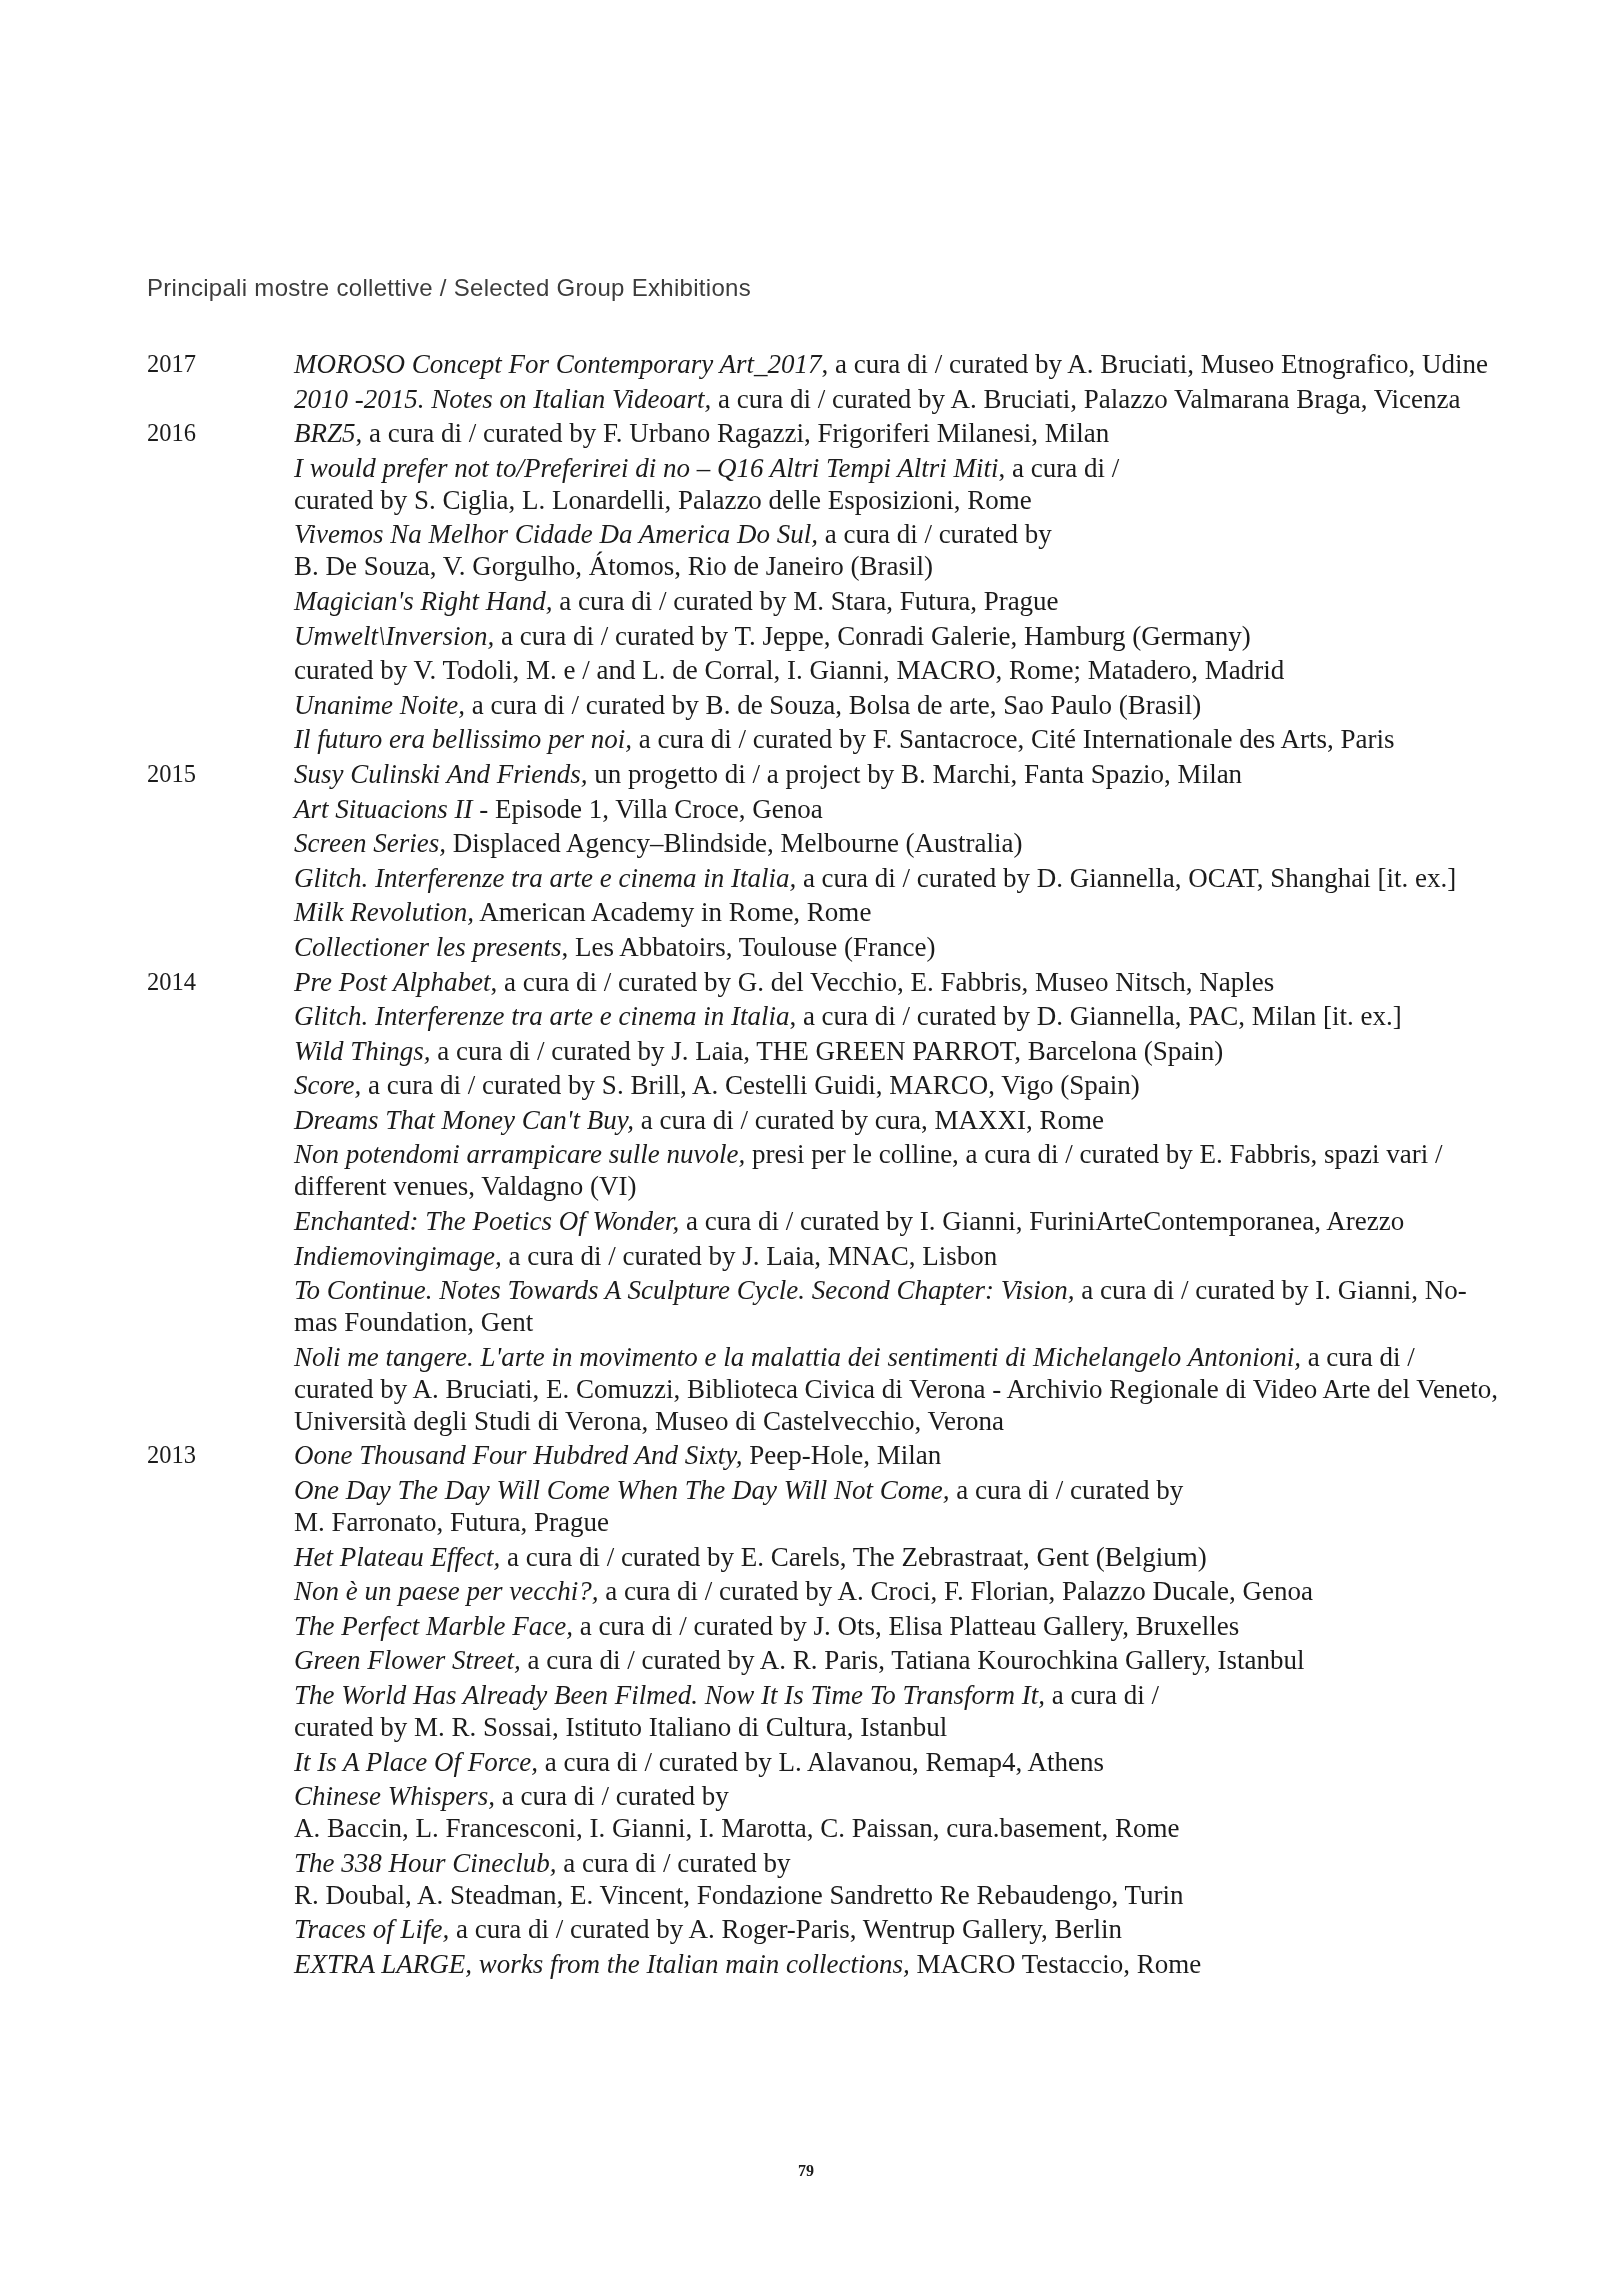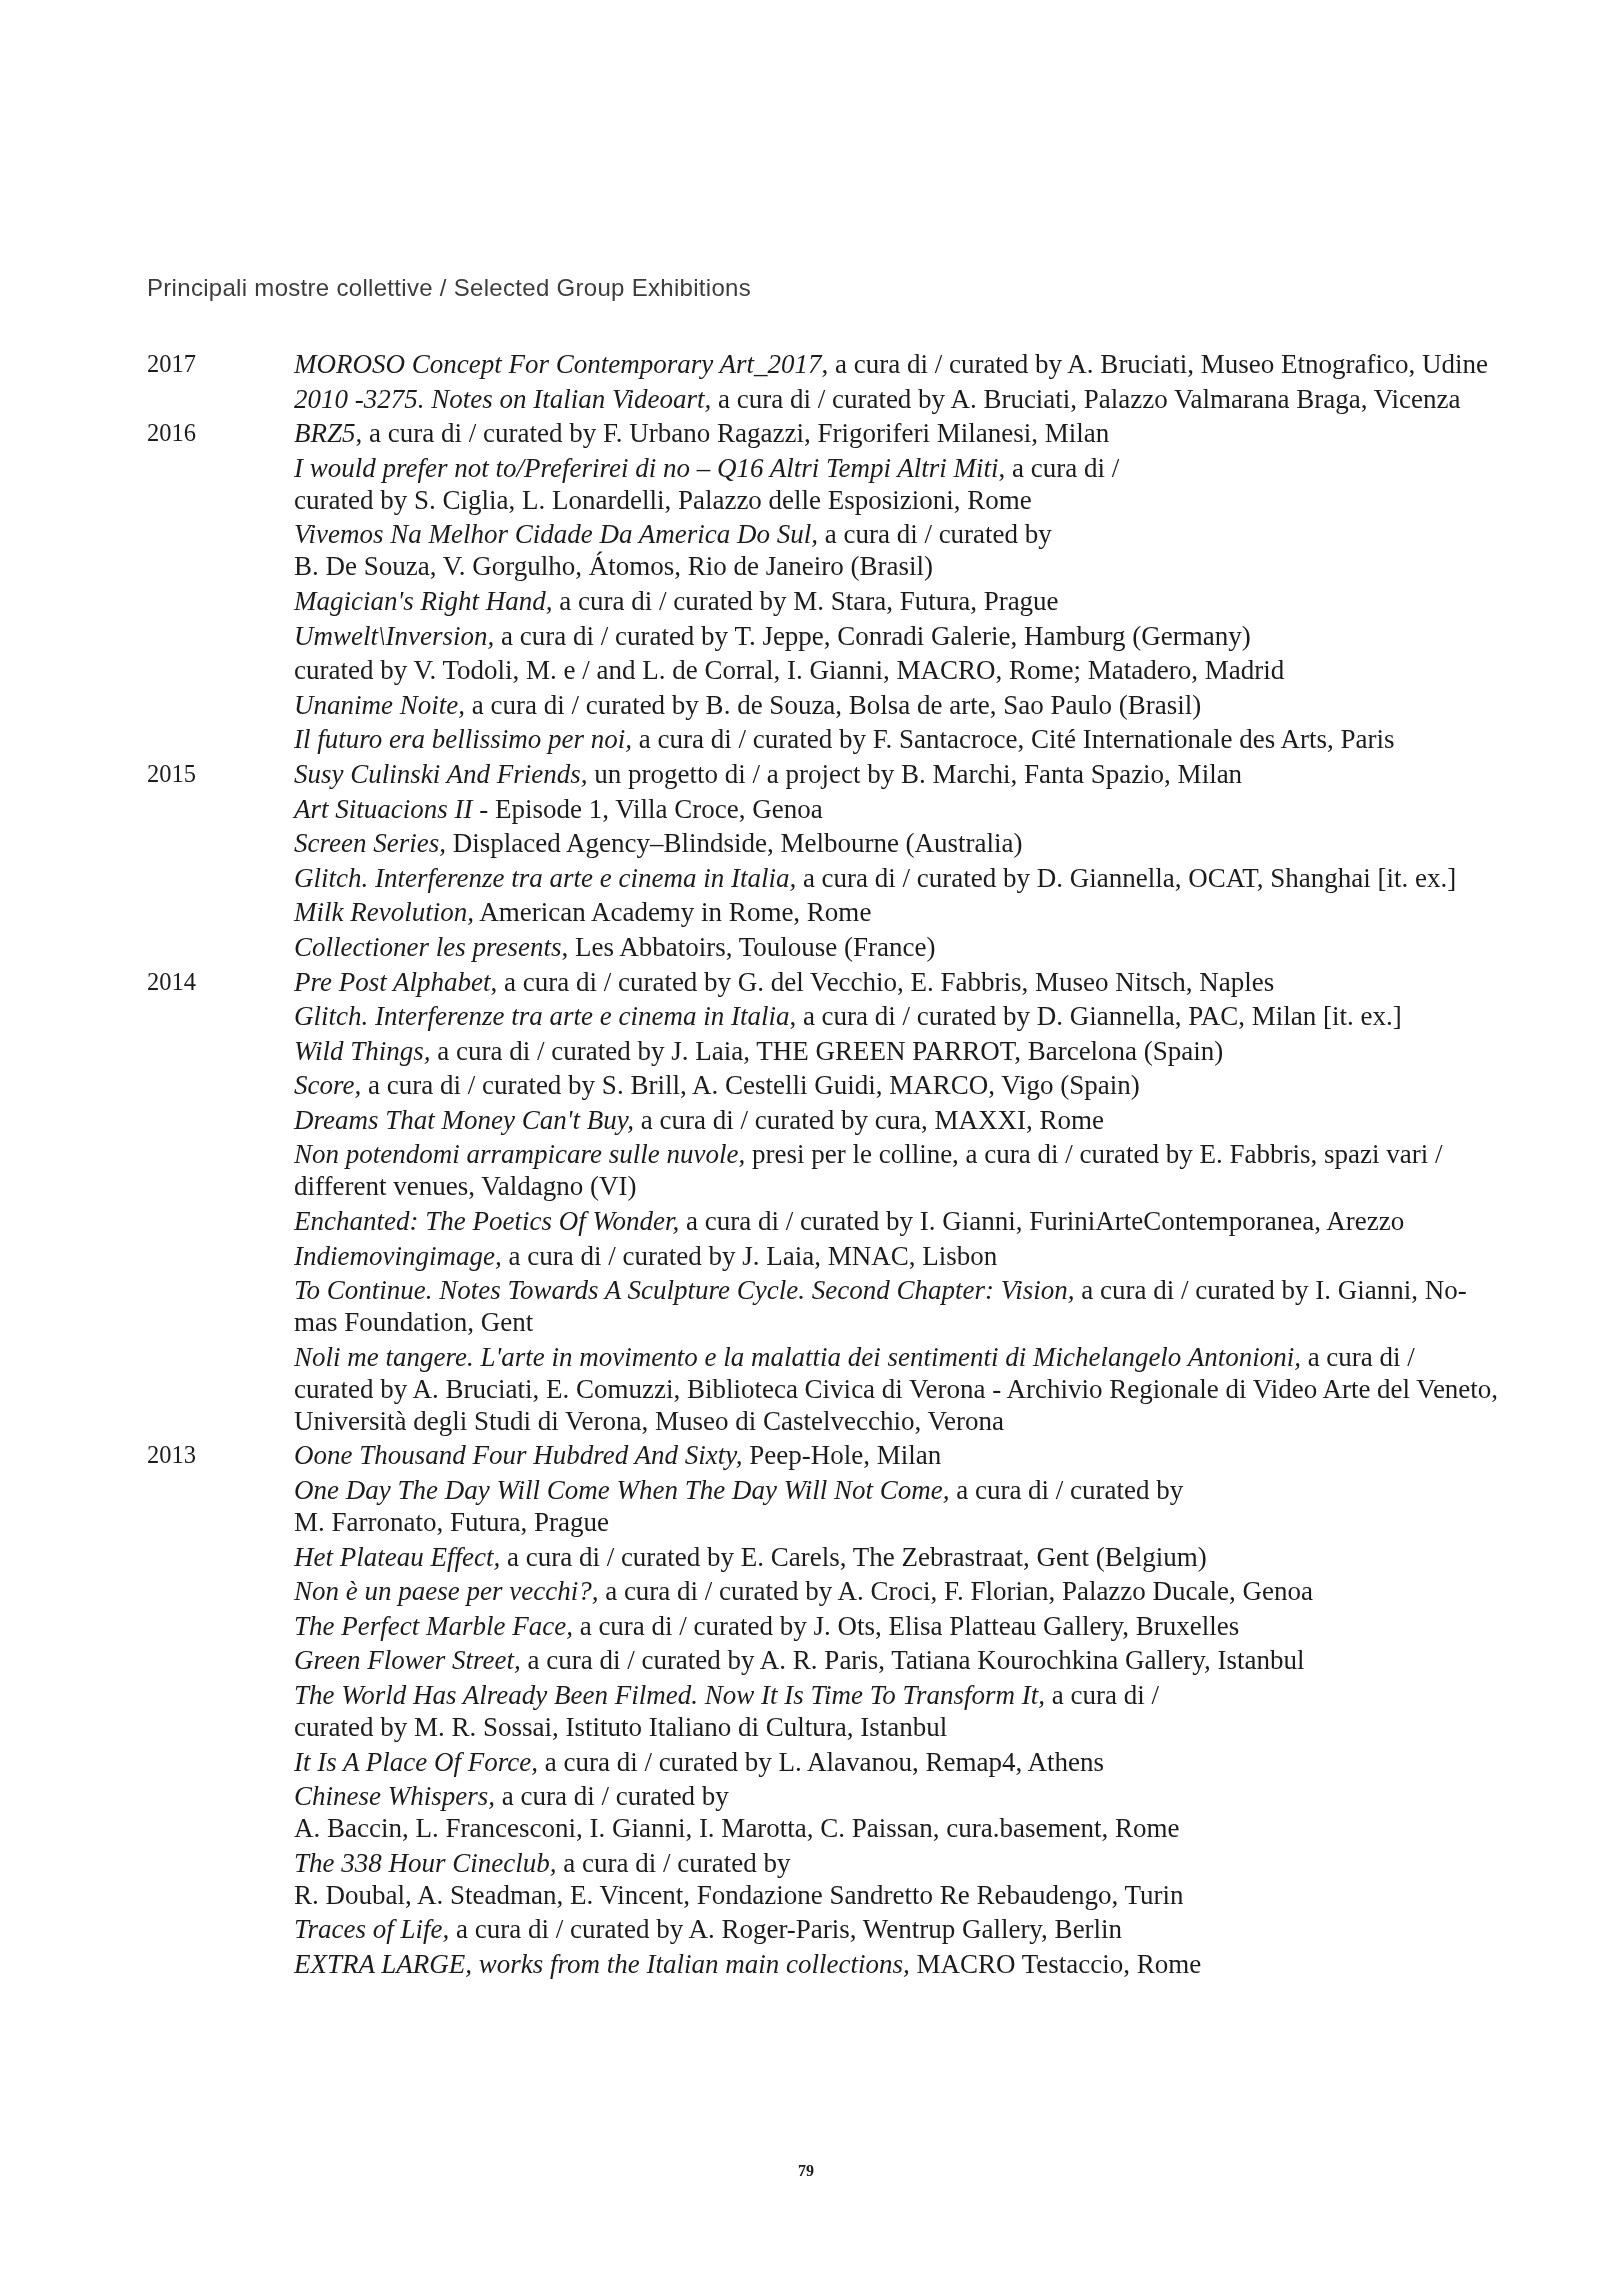--- a/index.html
+++ b/index.html
@@ -78,21 +78,21 @@
   <div class="content">
       <div class="row">
         <div class="year">2017</div>
         <div class="entry">
           <div class="line"><span class="it">MOROSO Concept For Contemporary Art_2017</span><span>, a cura di / curated by A. Bruciati, Museo Etnografico, Udine</span></div>
         </div>
       </div>
       <div class="row">
         <div class="year"></div>
         <div class="entry">
-          <div class="line"><span class="it">2010 -3275. Notes on Italian Videoart,</span><span> a cura di / curated by A. Bruciati, Palazzo Valmarana Braga, Vicenza</span></div>
+          <div class="line"><span class="it">2010 -2015. Notes on Italian Videoart,</span><span> a cura di / curated by A. Bruciati, Palazzo Valmarana Braga, Vicenza</span></div>
         </div>
       </div>
       <div class="row">
         <div class="year">2016</div>
         <div class="entry">
           <div class="line"><span class="it">BRZ5</span><span>, a cura di / curated by F. Urbano Ragazzi, Frigoriferi Milanesi, Milan</span></div>
         </div>
       </div>
       <div class="row">
         <div class="year"></div>

